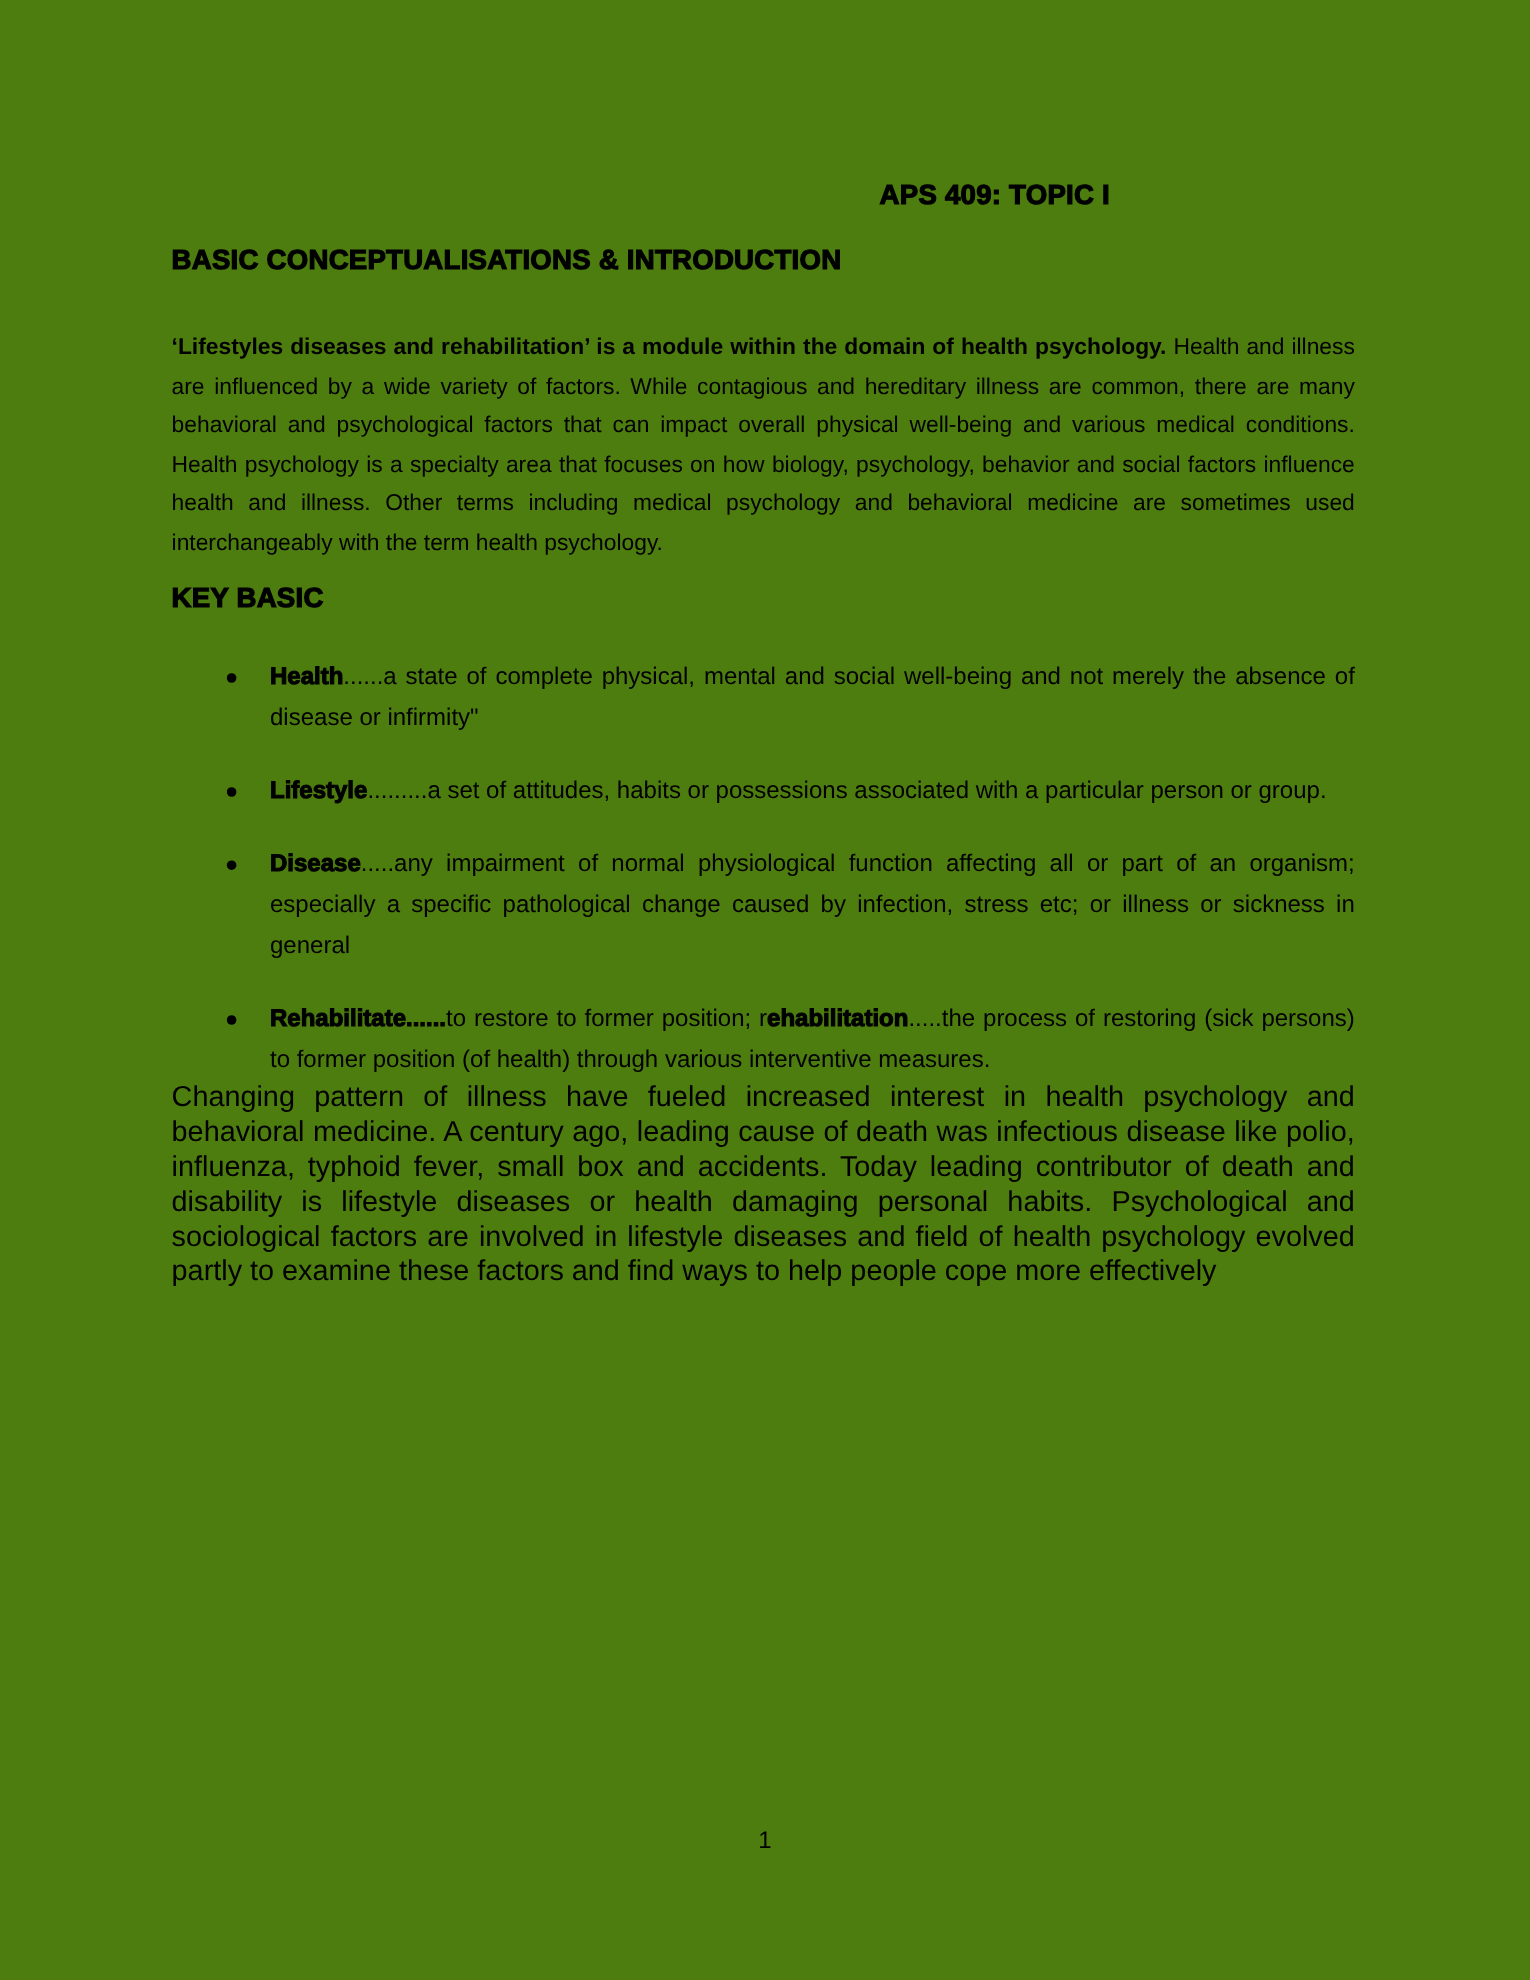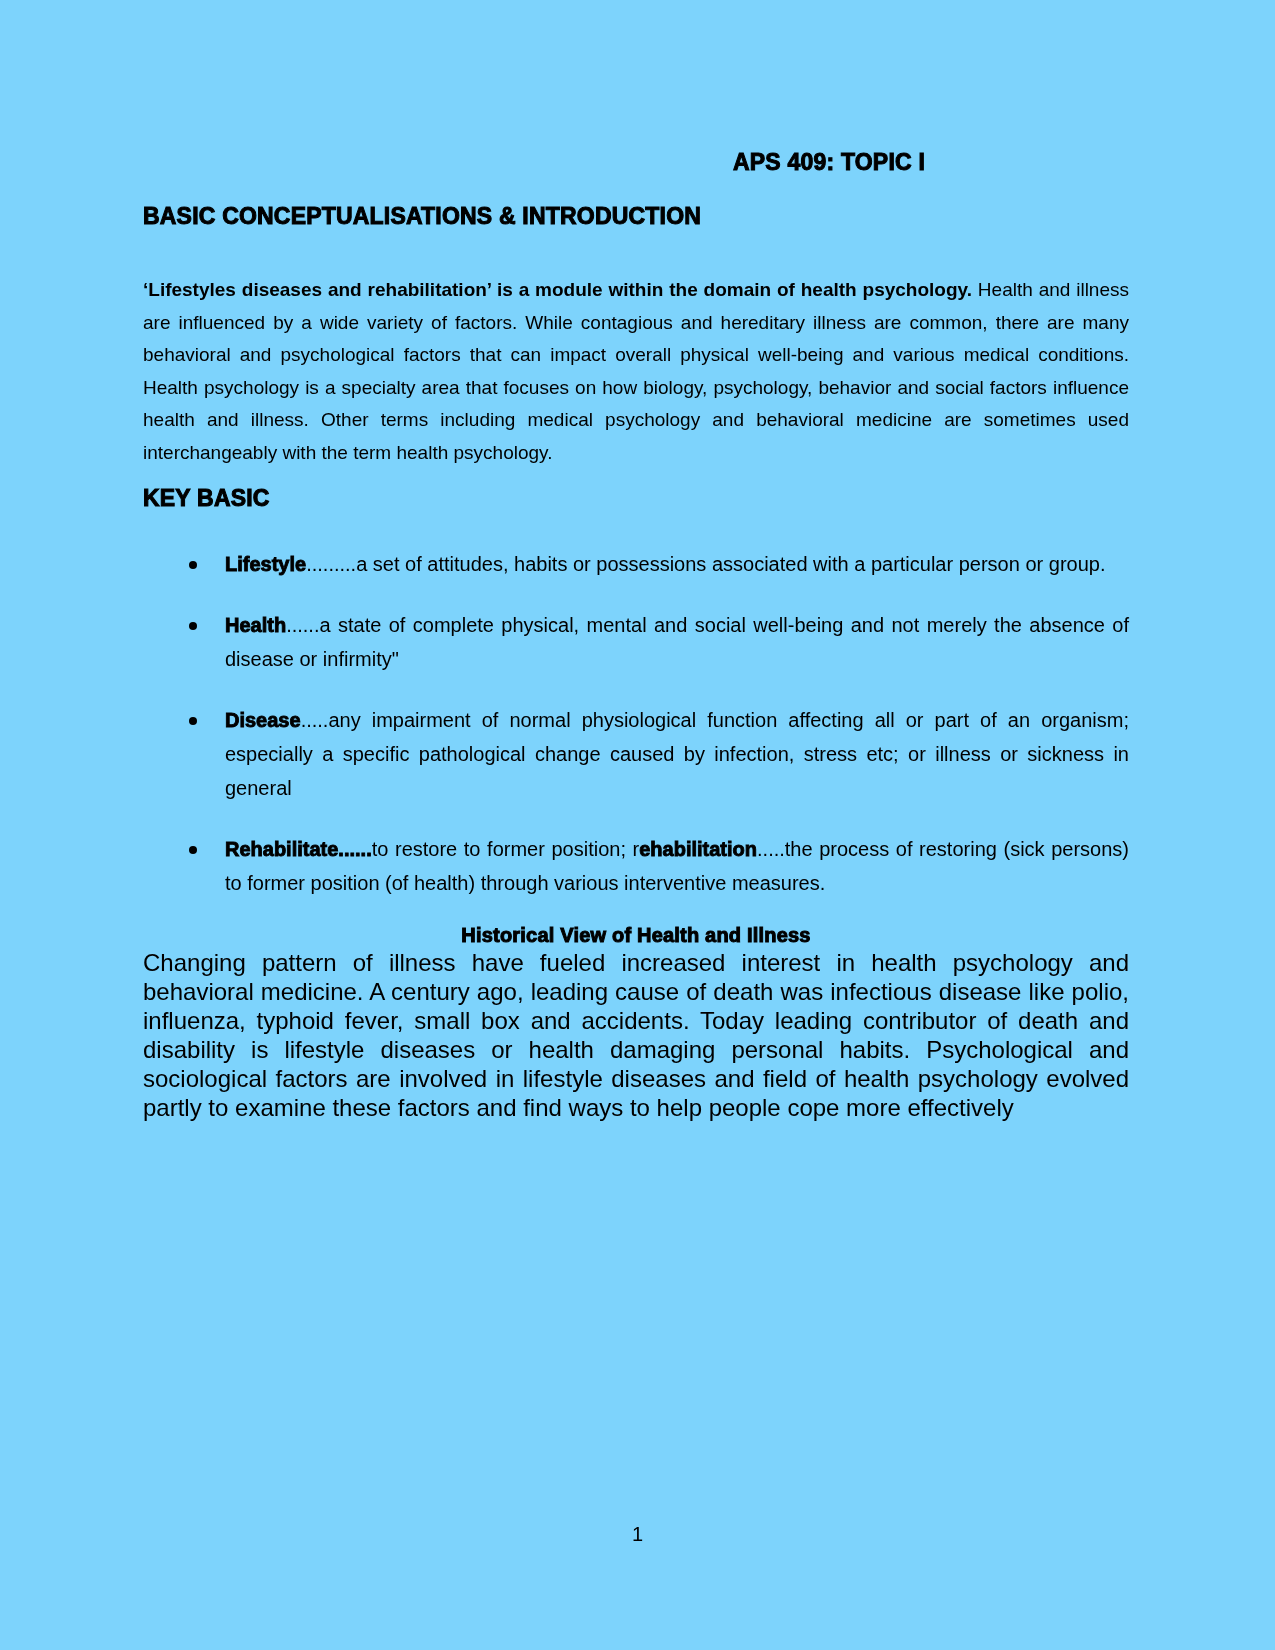--- a/index.html
+++ b/index.html
@@ -1,20 +1,20 @@
 <!DOCTYPE html>
 <html><head>
 <meta charset="utf-8">
 <style>
   html,body{margin:0;padding:0;background:#e9e9e9;}
   .page{
     position:relative;
     width:1275px;height:1650px;
     margin:0 auto;
-    background:#7dd3fc;
+    background:#4d7c0f;
     font-family:"Liberation Sans", sans-serif;
     color:#000;
     box-sizing:border-box;
     padding:0 146px 0 143px;
     overflow:hidden;
   }
   .display{
     font-weight:bold;
     -webkit-text-stroke:1px #000;
     letter-spacing:0.2px;
@@ -102,25 +102,24 @@
 
   <h1 class="display title">APS 409: TOPIC I</h1>
 
   <h2 class="display subtitle">BASIC CONCEPTUALISATIONS &amp; INTRODUCTION</h2>
 
   <p class="para intro"><span class="lead-bold">‘Lifestyles diseases and rehabilitation’ is a module within the domain of health psychology.</span><span> Health and illness are influenced by a wide variety of factors. While contagious and hereditary illness are common, there are many behavioral and psychological factors that can impact overall physical well-being and various medical conditions. Health psychology is a specialty area that focuses on how biology, psychology, behavior and social factors influence health and illness. Other terms including medical psychology and behavioral medicine are sometimes used interchangeably with the term health psychology.</span></p>
 
   <h3 class="display key-terms-heading">KEY BASIC</h3>
 
   <ul class="key-terms">
+      <li><span class="bullet-dot"></span><span class="term-heavy">Health</span><span class="term-regular">......a state of complete physical, mental and social well-being and not merely the absence of disease or infirmity"</span></li>
       <li><span class="bullet-dot"></span><span class="term-heavy">Lifestyle</span><span class="term-regular">.........a set of attitudes, habits or possessions associated with a particular person or group.</span></li>
-      <li><span class="bullet-dot"></span><span class="term-heavy">Health</span><span class="term-regular">......a state of complete physical, mental and social well-being and not merely the absence of disease or infirmity"</span></li>
       <li><span class="bullet-dot"></span><span class="term-heavy">Disease</span><span class="term-regular">.....any impairment of normal physiological function affecting all or part of an organism; especially a specific pathological change caused by infection, stress etc; or illness or sickness in general</span></li>
       <li><span class="bullet-dot"></span><span class="term-heavy">Rehabilitate......</span><span class="term-regular">to restore to former position; r</span><span class="term-heavy">ehabilitation</span><span class="term-regular">.....the process of restoring (sick persons) to former position (of health) through various interventive measures.</span></li>
     </ul>
 
-  <h4 class="display section-heading">Historical View of Health and Illness</h4>
 
   <p class="para history">Changing pattern of illness have fueled increased interest in health psychology and behavioral medicine. A century ago, leading cause of death was infectious disease like polio, influenza, typhoid fever, small box and accidents. Today leading contributor of death and disability is lifestyle diseases or health damaging personal habits. Psychological and sociological factors are involved in lifestyle diseases and field of health psychology evolved partly to examine these factors and find ways to help people cope more effectively</p>
 
   <div class="page-number">1</div>
 
 </div>
 
 </body></html>

